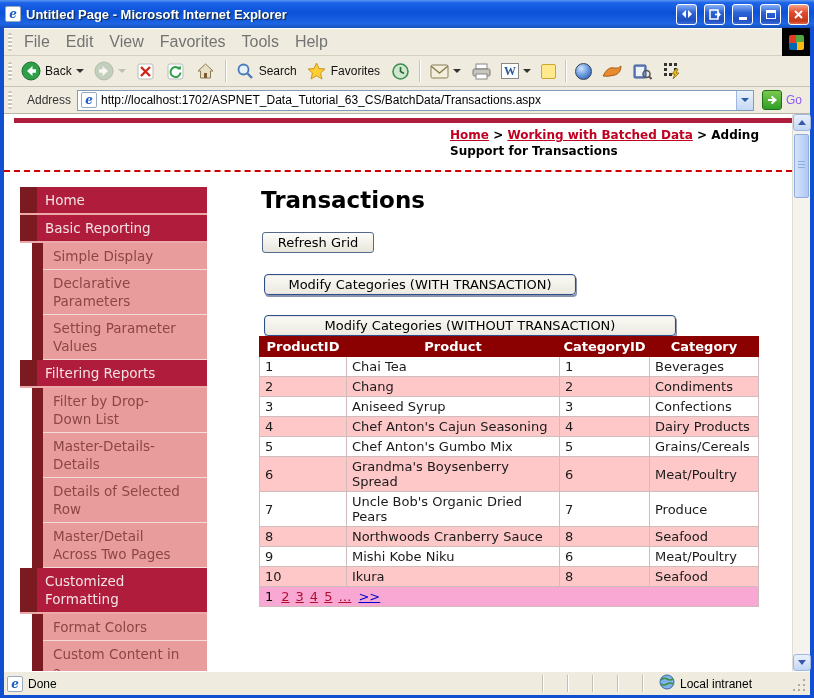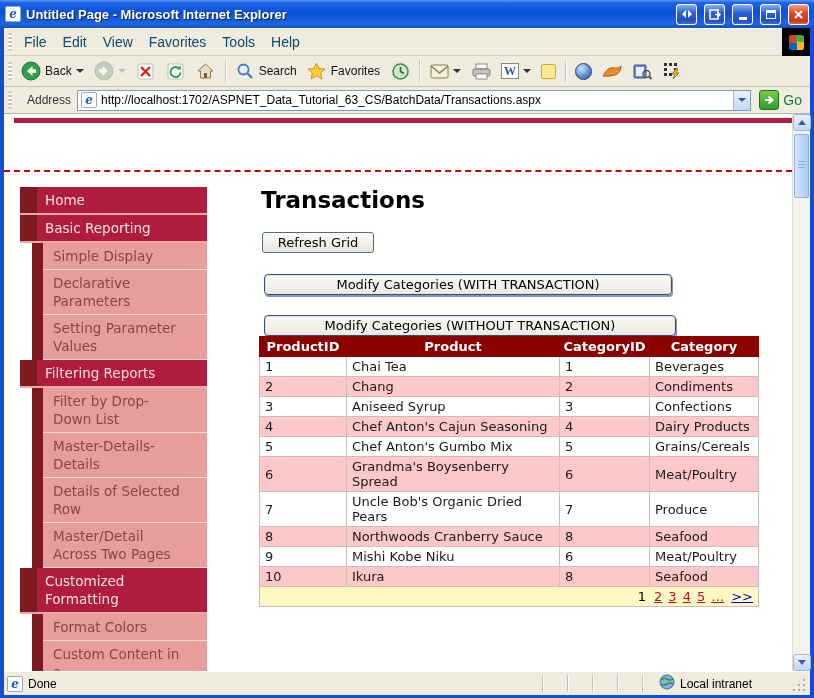--- a/index.html
+++ b/index.html
@@ -19,21 +19,21 @@
     background:linear-gradient(#86AFF4,#2B63D8 40%,#1E4FC0 80%,#3A6AD8);display:flex;align-items:center;justify-content:center;cursor:pointer;}
   .tb-btn.close{background:linear-gradient(#F4A389,#E2492D 40%,#C23A1B 85%,#E06A4A);}
   .glyph-min{width:8px;height:3px;background:#fff;margin-top:9px;}
   .glyph-max{width:10px;height:9px;border:1px solid #fff;border-top:3px solid #fff;}
 
   
   .menubar{height:28px;background:#EFECDF;border-top:1px solid #fff;border-bottom:1px solid #D4D0C0;
     display:flex;align-items:center;padding-left:4px;}
   .grip{width:4px;height:18px;margin:0 4px 0 0;
     background:repeating-linear-gradient(180deg,#C9C5B6 0 2px,#fff 2px 4px);border-radius:2px;}
-  .menu-item{padding:3px 8px;font-size:14px;color:#0c4a6e;cursor:pointer;}
+  .menu-item{padding:3px 8px;font-size:16px;color:#737373;cursor:pointer;}
   .menu-logo-box{margin-left:auto;width:28px;height:28px;background:#000;display:flex;align-items:center;justify-content:center;}
   .win-flag{width:15px;height:15px;border-radius:2px;
     background:conic-gradient(#53A93F 0 90deg,#FDB813 90deg 180deg,#0266B2 180deg 270deg,#E23C28 270deg 360deg);}
 
   
   .toolbar{height:31px;background:#EFECDF;border-bottom:1px solid #C9C5B6;display:flex;align-items:center;padding-left:4px;}
   .tool{display:flex;align-items:center;gap:4px;padding:2px 5px;font-size:12px;color:#111;cursor:pointer;border-radius:3px;}
   .tool.disabled{opacity:.55;cursor:default;}
   .tsep{width:1px;height:22px;background:#C9C5B6;box-shadow:1px 0 0 #fff;margin:0 4px;}
   .caret{width:0;height:0;border-left:4px solid transparent;border-right:4px solid transparent;border-top:4px solid #333;}
@@ -48,21 +48,21 @@
   .addressbar{height:27px;background:#EFECDF;border-bottom:1px solid #B8B4A4;display:flex;align-items:center;padding:0 4px;}
   .addr-label{font-size:12px;color:#333;margin:0 6px 0 11px;}
   .addr-field{flex:1;height:21px;background:#fff;border:1px solid #7F9DB9;display:flex;align-items:center;padding-left:3px;gap:4px;}
   .addr-url{flex:1;font:12px "Liberation Sans",sans-serif;color:#000;white-space:nowrap;overflow:hidden;}
   .addr-drop{width:17px;height:19px;background:linear-gradient(#E9F2FC,#C6D8F4);border-left:1px solid #9EB6E4;
     display:flex;align-items:center;justify-content:center;cursor:pointer;}
   .addr-drop .caret{border-top-color:#2B5AA8;}
   .go-wrap{display:flex;align-items:center;gap:4px;margin:0 4px 0 8px;cursor:pointer;}
   .go-btn{width:20px;height:20px;border-radius:3px;background:linear-gradient(#7CC94F,#2F9E26);border:1px solid #1E7018;
     display:flex;align-items:center;justify-content:center;}
-  .go-label{font-size:14px;color:#15803d;}
+  .go-label{font-size:12px;color:#8b5cf6;}
 
   
   .frame-body{border-left:4px solid #1050D0;border-right:4px solid #1050D0;border-bottom:4px solid #1050D0;height:670px;}
   .viewport{position:relative;height:557px;background:#fff;}
   .page{position:absolute;left:0;top:0;right:18px;bottom:0;overflow:hidden;background:#fff;
         font-family:"DejaVu Sans",sans-serif;}
   .red-stripe{margin:4px 0 0 10px;height:5px;background:#B01C3C;}
   .page-header{position:relative;height:49px;border-bottom:2px dashed #CC0000;}
   .site-title{position:absolute;left:10px;top:1px;margin:0;font:400 29px "Liberation Sans",sans-serif;color:#000;letter-spacing:0px;}
   .breadcrumb{position:absolute;left:446px;right:4px;top:4px;font:bold 12px "DejaVu Sans",sans-serif;line-height:16px;color:#000;}
@@ -80,32 +80,32 @@
   .nav-sub .nav-label{flex:1;background:#E99C9C;color:#8C4646;padding:4px 24px 4px 10px;line-height:18px;border-bottom:1px solid #F5DADA;}
 
   
   .main{margin-left:255px;width:502px;}
   .main-title{margin:0 0 0 2px;font:bold 23px "DejaVu Sans",sans-serif;color:#000;}
   .btn-refresh{display:block;margin:19px 0 0 3px;width:112px;height:21px;font:13px "DejaVu Sans",sans-serif;color:#000;
     background:linear-gradient(#FDFDFB,#E8E5DA);border:1px solid #54698C;border-radius:3px;cursor:pointer;text-align:center;}
   .btn-wide{display:block;height:21px;font:13px "DejaVu Sans",sans-serif;color:#000;
     background:linear-gradient(#FAF9F5,#ECEAE0);border:1px solid #2E4F8E;border-radius:4px;
     box-shadow:1px 2px 0 #8A94AC, inset 0 0 0 1px #E8E6DC;cursor:pointer;margin-left:5px;}
-  .btn-with{margin-top:21px;width:408px;}
+  .btn-with{margin-top:21px;width:312px;}
   .btn-without{margin-top:20px;width:412px;}
 
   table.grid{border-collapse:collapse;width:500px;font:13px "DejaVu Sans",sans-serif;color:#1A1A1A;
     border:1px solid #8B0000;}
   table.grid th{background:#8B0000;color:#fff;font-weight:bold;padding:2px 3px;text-align:center;
     border:1px solid #8B0000;border-left:1px solid #C09090;}
   table.grid th:first-child{border-left:1px solid #8B0000;}
   table.grid td{padding:2px 5px;border:1px solid #D0BCBC;vertical-align:middle;}
   table.grid tr.alt td{background:#FFC8C8;}
   .col-pid{width:87px;} .col-prod{width:214px;} .col-cid{width:90px;} .col-cat{width:109px;}
-  .pager-row td{background:#fef9c3;text-align:right;padding:3px 8px;border:1px solid #C6C3C6;}
+  .pager-row td{background:#f9a8d4;padding:3px 8px;border:1px solid #C6C3C6;}
   .pager-current{color:#000;margin-right:2px;}
   .pager-links a{color:#B01030;text-decoration:underline;margin-left:6px;cursor:pointer;}
   .pager-next{color:#0000C8;text-decoration:underline;margin-left:7px;cursor:pointer;}
 
   
   .scrollbar{position:absolute;right:0;top:0;bottom:0;width:18px;background:#F5F3EC;border-left:1px solid #E0DCD2;}
   .sb-btn{position:absolute;left:0;width:18px;height:17px;background:linear-gradient(#EAF1FC,#C4D6F6);
     border:1px solid #9EB6E4;border-radius:3px;display:flex;align-items:center;justify-content:center;cursor:pointer;}
   .sb-up{top:0;} .sb-down{bottom:0;}
   .tri-up{width:0;height:0;border-left:4px solid transparent;border-right:4px solid transparent;border-bottom:5px solid #3A5AA8;}
@@ -331,20 +331,27 @@
             </svg>
         </span>
         <span class="go-label">Go</span>
       </span>
     </div>
 
     <div class="viewport">
       <div class="page">
         <div class="red-stripe"></div>
         <div class="page-header">
+          <div class="breadcrumb">
+            <a>Home</a>
+            <span>&gt;</span>
+            <a>Working with Batched Data</a>
+            <span>&gt;</span>
+            <span>Adding Support for Transactions</span>
+          </div>
         </div>
 
         <div class="content">
           <div class="sidebar">
               <div class="nav-header">
                 <span class="nav-block"></span>
                 <span class="nav-label">Home</span>
               </div>
               <div class="nav-header">
                 <span class="nav-block"></span>

